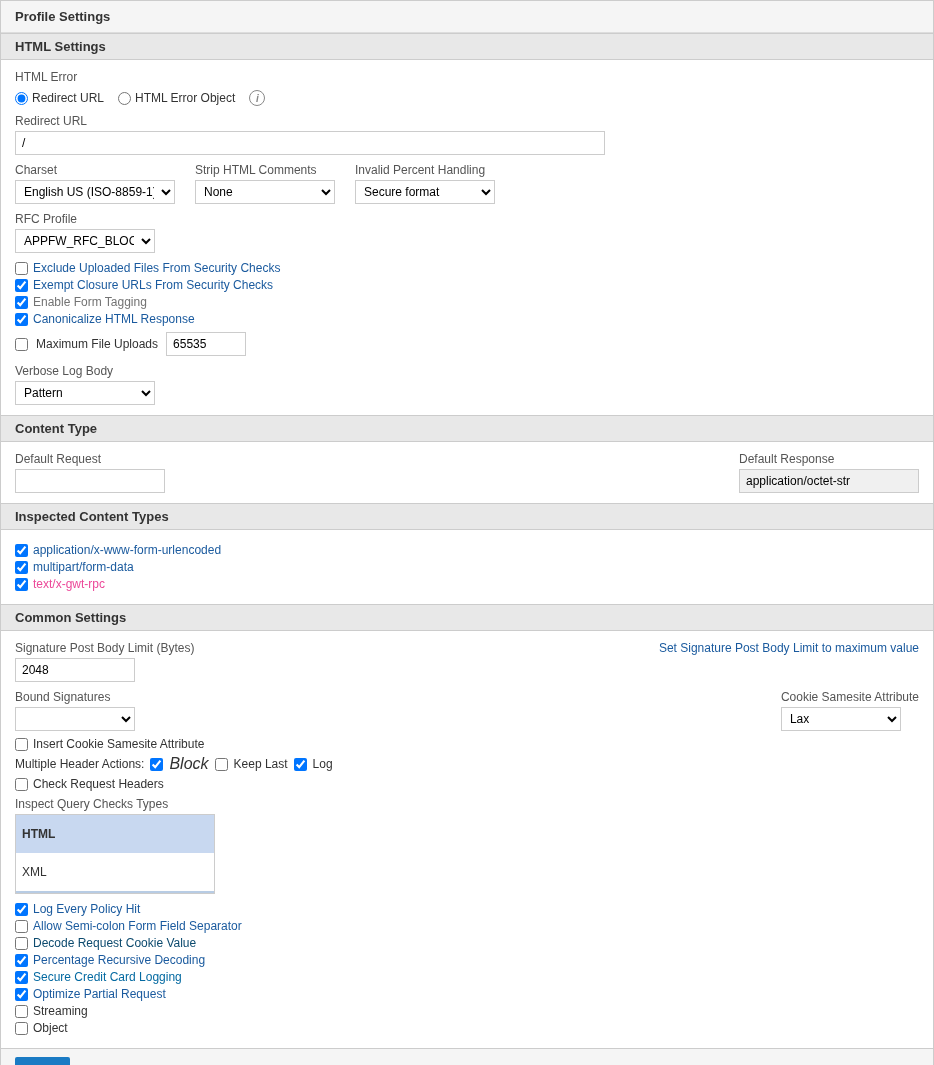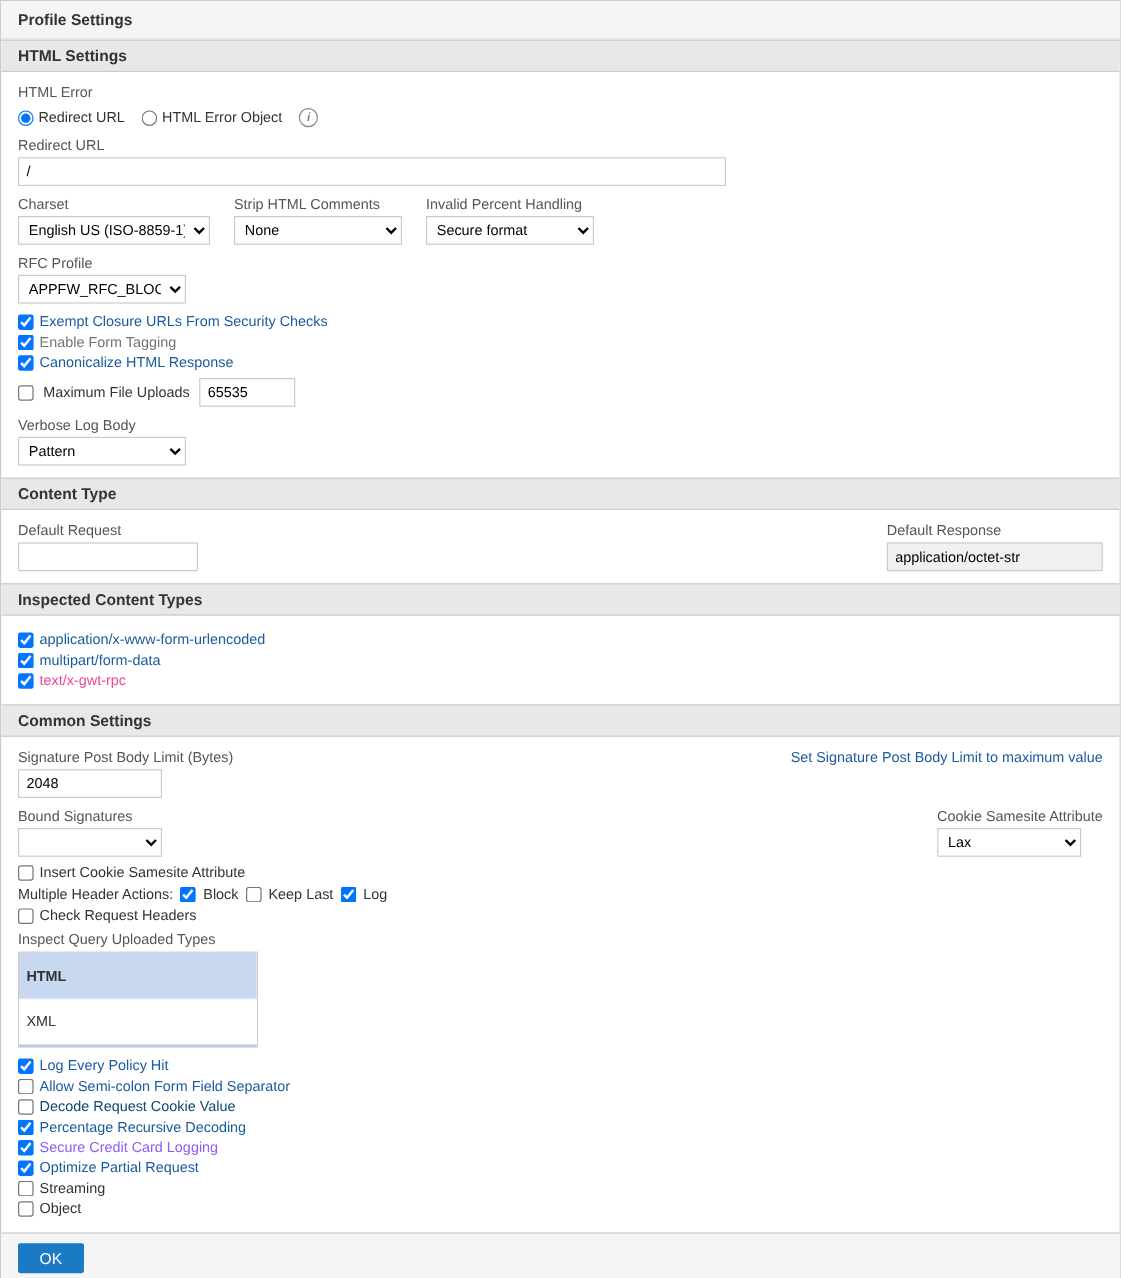--- a/index.html
+++ b/index.html
@@ -258,20 +258,24 @@
 
       <div class="col" style="margin-top:8px;">
         <div class="field-label">RFC Profile</div>
         <select style="width:140px;">
           <option>APPFW_RFC_BLOCK</option>
         </select>
       </div>
 
       <div style="margin-top:8px;">
         <div class="checkbox-item">
+          <input type="checkbox" id="excl_uploaded" style="">
+          <label for="excl_uploaded" style="color:#1a5a9e;">Exclude Uploaded Files From Security Checks</label>
+        </div>
+        <div class="checkbox-item">
           <input type="checkbox" id="exempt_closure" checked="" style="">
           <label for="exempt_closure" style="color:#1a5a9e;">Exempt Closure URLs From Security Checks</label>
         </div>
         <div class="checkbox-item">
           <input type="checkbox" id="enable_form" checked="" style="">
           <label for="enable_form" style="color:#737373;">Enable Form Tagging</label>
         </div>
         <div class="checkbox-item">
           <input type="checkbox" id="canonicalize" checked="" style="">
           <label for="canonicalize" style="color:#1a5a9e;">Canonicalize HTML Response</label>
@@ -355,33 +359,33 @@
       </div>
 
       <div class="checkbox-item" style="margin-top:6px;">
         <input type="checkbox" id="insert_cookie" style="">
         <label for="insert_cookie" style="color:#333;">Insert Cookie Samesite Attribute</label>
       </div>
 
       <div class="multiple-header-row">
         <span style="font-size:12px;">Multiple Header Actions:</span>
         <input type="checkbox" id="mha_block" checked="" style="">
-        <label for="mha_block" style="font-size:12px;">Block</label>
+        <label for="mha_block" style="font-size:16px;font-style:italic;">Block</label>
         <input type="checkbox" id="mha_keep_last" style="">
         <label for="mha_keep_last" style="font-size:12px;">Keep Last</label>
         <input type="checkbox" id="mha_log" checked="" style="">
         <label for="mha_log" style="font-size:12px;">Log</label>
       </div>
 
       <div class="checkbox-item">
         <input type="checkbox" id="check_request" style="">
         <label for="check_request" style="color:#333;">Check Request Headers</label>
       </div>
 
-      <div class="field-label" style="margin-top:6px;">Inspect Query Uploaded Types</div>
+      <div class="field-label" style="margin-top:6px;">Inspect Query Checks Types</div>
       <div class="listbox">
         <div class="listbox-item selected">HTML</div>
         <div class="listbox-item">XML</div>
         <div class="listbox-item selected2">JSON</div>
         <div class="listbox-item">OTHER</div>
       </div>
 
       <div style="margin-top:8px;">
         <div class="checkbox-item">
           <input type="checkbox" id="log_every" checked="" style="">
@@ -394,21 +398,21 @@
         <div class="checkbox-item">
           <input type="checkbox" id="decode_cookie" style="">
           <label for="decode_cookie" style="color:#0c4a6e;">Decode Request Cookie Value</label>
         </div>
         <div class="checkbox-item">
           <input type="checkbox" id="pct_recursive" checked="" style="">
           <label for="pct_recursive" style="color:#1a5a9e;">Percentage Recursive Decoding</label>
         </div>
         <div class="checkbox-item">
           <input type="checkbox" id="secure_cc" checked="" style="">
-          <label for="secure_cc" style="color:#8b5cf6;">Secure Credit Card Logging</label>
+          <label for="secure_cc" style="color:#0369a1;">Secure Credit Card Logging</label>
         </div>
         <div class="checkbox-item">
           <input type="checkbox" id="optimize_partial" checked="" style="">
           <label for="optimize_partial" style="color:#1a5a9e;">Optimize Partial Request</label>
         </div>
         <div class="checkbox-item">
           <input type="checkbox" id="streaming" style="">
           <label for="streaming" style="color:#333;">Streaming</label>
         </div>
         <div class="checkbox-item">

